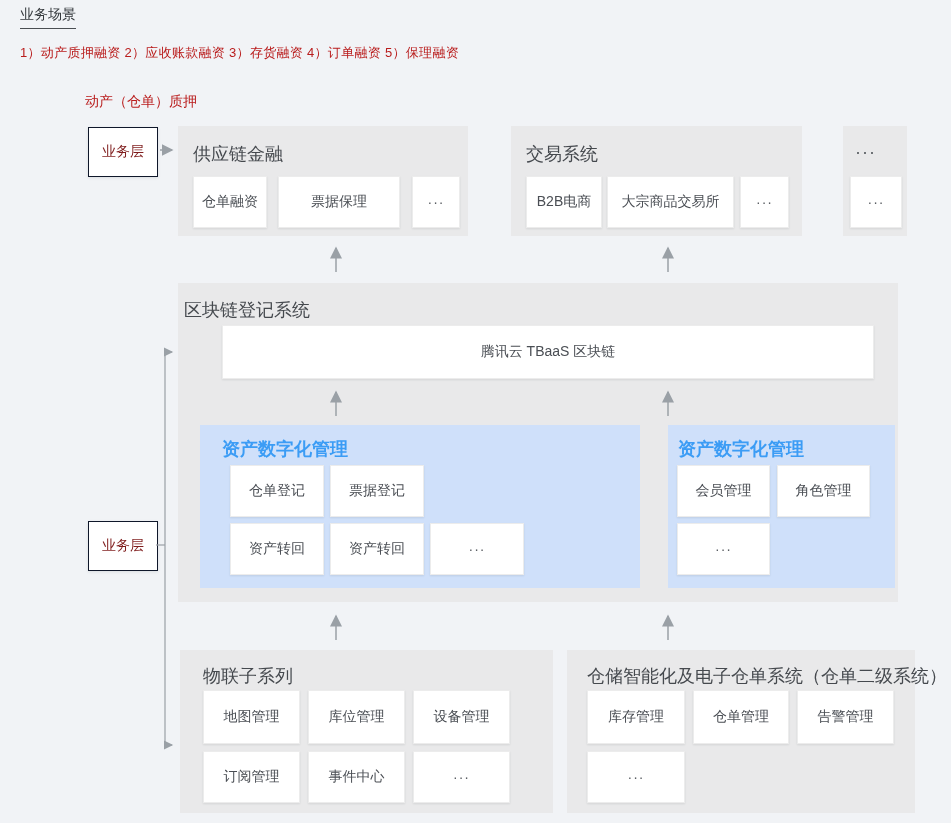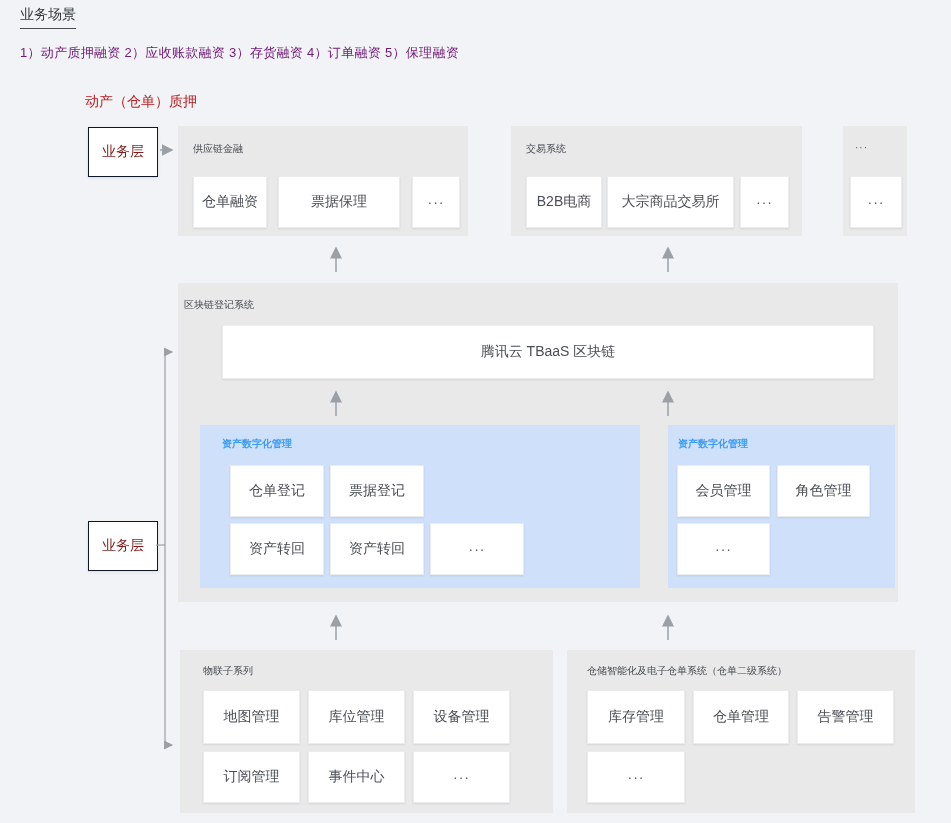--- a/index.html
+++ b/index.html
@@ -13,34 +13,34 @@
     background:#f1f3f6;
     overflow:hidden;
   }
   .abs{position:absolute;box-sizing:border-box;}
   .page-title{
     font-size:14px;color:#35393d;
     border-bottom:1px solid #4a4e52;
     padding-bottom:4px;
   }
   .subtitle{
-    font-size:13px;color:#701a75;letter-spacing:.3px;
+    font-size:13px;color:#b91c1c;letter-spacing:.3px;
   }
   .section-label{
     font-size:14px;color:#b91c1c;
   }
   .panel{
     background:#e9e9ea;
   }
   .panel-blue{
     background:#cfe0fa;
   }
   .panel-title{
     position:absolute;
-    font-size:10px;color:#45494e;
+    font-size:18px;color:#45494e;
     white-space:nowrap;
   }
   .panel-title.blue{
     color:#3b9cf5;font-weight:bold;
   }
   .node{
     position:absolute;
     background:#ffffff;
     border:1px solid #ececec;
     box-shadow:0 1px 2px rgba(31,35,41,.10);

